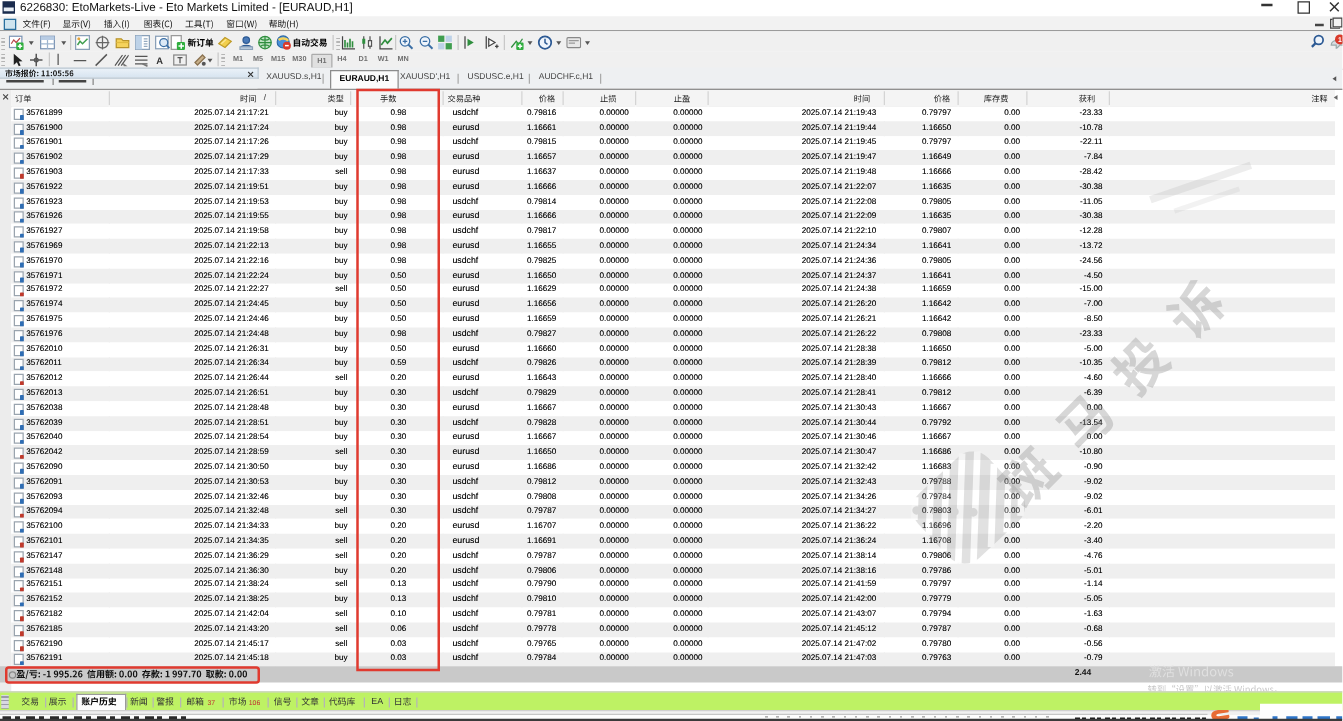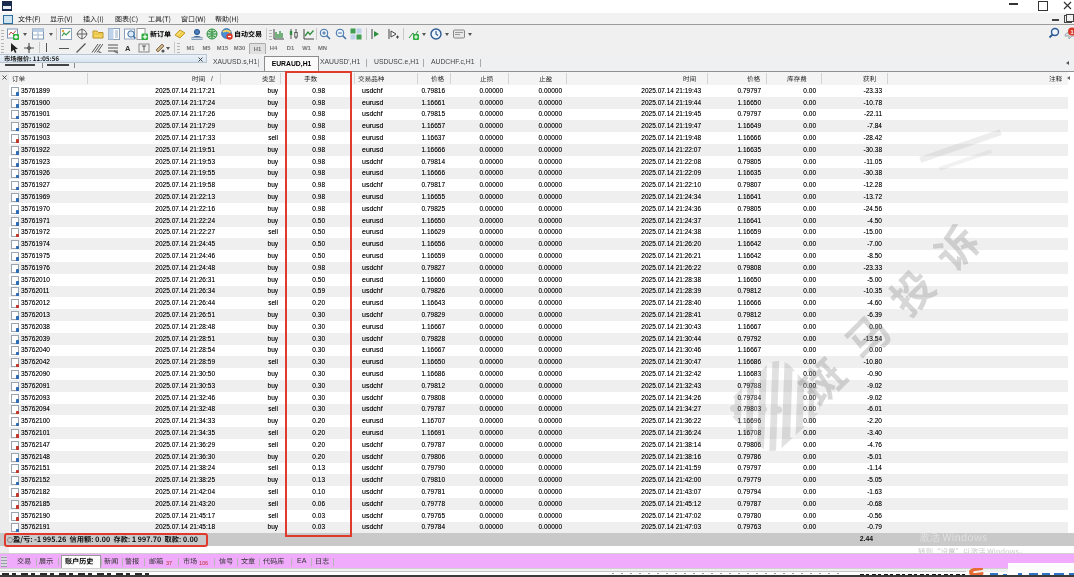--- a/index.html
+++ b/index.html
@@ -56,34 +56,35 @@
 #sumrow .p{position:absolute;left:821px;width:52px;top:2px;font-size:6.8px;font-weight:bold;color:#111;text-align:right;}
 #sumrow .o{position:absolute;left:7px;top:4px;width:4px;height:4px;border:1px solid #8a8a8a;border-radius:50%;}
 
 #redA{position:absolute;left:285px;top:71px;width:63px;height:462px;border:2px solid #e03a2f;}
 #redB{position:absolute;left:4px;top:532.5px;width:200px;height:10.5px;border:2px solid #e03a2f;border-radius:3px;}
 
 #wmtext{position:absolute;left:791px;top:379px;width:260px;height:60px;transform:rotate(-45deg);transform-origin:left top;}
 #wmstreak1{position:absolute;left:918px;top:143px;width:85px;height:6px;background:rgba(165,165,165,0.20);transform:rotate(-19deg);}
 #wmstreak2{position:absolute;left:938px;top:158px;width:55px;height:4px;background:rgba(165,165,165,0.15);transform:rotate(-19deg);}
 
-#btabs{position:absolute;left:0;top:553px;width:1074px;height:15px;background:#f0abfc;border-top:1px solid #cfcfcf;}
+#btabs{position:absolute;left:0;top:553px;width:1074px;height:15px;background:#bef264;border-top:1px solid #cfcfcf;}
 #btabs .bt{position:absolute;top:3.2px;font-size:7.1px;color:#333;white-space:nowrap;}
 #btabs .sep{position:absolute;top:4px;width:1px;height:8px;background:#b5b5b5;}
 #btact{position:absolute;left:61px;top:1px;width:38px;height:14px;background:#fdfdfd;border:1px solid #9a9a9a;border-bottom:none;font-size:6.8px;font-weight:bold;color:#000;text-align:center;line-height:13px;}
 #btabs .n{color:#c03030;font-size:5.5px;}
 #bgrip{position:absolute;left:1px;top:2px;width:6px;height:11px;background:repeating-linear-gradient(0deg,#9a9aa8 0 1px,#d8d8e0 1px 3px);}
 
 #bstrip{position:absolute;left:0;top:568px;width:1074px;height:9px;background:#fdfdfd;overflow:hidden;}
 </style></head>
 <body>
 <div id="title">
  <div id="appico">
       <i></i>
     </div>
+ <div class="txt">6226830: EtoMarkets-Live - Eto Markets Limited - [EURAUD,H1]</div>
  <span class="abs" style="left:1009px;top:3px;width:9px;height:1.5px;background:#333"></span>
  <span class="abs" style="left:1038px;top:1px;width:8px;height:8px;border:1.2px solid #333"></span>
  <svg class="abs" style="left:1063px;top:1px" width="9" height="9">
       <path d="M1 1 L8 8 M8 1 L1 8" stroke="#333" stroke-width="1.2"></path>
     </svg>
 </div>
 <div id="menu">
  <span class="abs" style="left:3px;top:2px;width:8px;height:7px;border:1px solid #2a6f9e;background:#cfe4ef"></span>
 <svg class="abs" style="left:18.0px;top:1.8px;" width="22.6" height="9.8" viewBox="0 0 22.6 9.8">
       <path transform="translate(0,0.56)" d="M3.0 0.4C3.2 0.7 3.4 1.2 3.5 1.5L4.1 1.3C4.0 1.0 3.7 0.6 3.5 0.2ZM0.4 1.5V2.0H1.4C1.9 3.1 2.4 4.0 3.1 4.8C2.4 5.4 1.4 5.9 0.3 6.2C0.4 6.3 0.5 6.6 0.6 6.7C1.8 6.3 2.7 5.8 3.5 5.1C4.3 5.8 5.3 6.4 6.4 6.7C6.5 6.5 6.7 6.3 6.8 6.2C5.6 5.9 4.7 5.4 3.9 4.8C4.6 4.0 5.2 3.1 5.6 2.0H6.7V1.5ZM3.5 4.4C2.9 3.7 2.4 2.9 2.0 2.0H5.0C4.6 3.0 4.1 3.8 3.5 4.4Z M9.2 3.8V4.3H11.2V6.7H11.8V4.3H13.7V3.8H11.8V2.2H13.4V1.7H11.8V0.4H11.2V1.7H10.3C10.4 1.4 10.5 1.1 10.5 0.7L10.0 0.6C9.9 1.5 9.6 2.5 9.2 3.0C9.3 3.1 9.5 3.2 9.6 3.3C9.8 3.0 10.0 2.6 10.1 2.2H11.2V3.8ZM8.9 0.3C8.5 1.4 7.9 2.4 7.2 3.1C7.3 3.2 7.5 3.5 7.5 3.6C7.7 3.4 8.0 3.1 8.2 2.8V6.7H8.7V2.0C8.9 1.5 9.2 1.0 9.4 0.5Z M15.7 7.5 16.1 7.4C15.5 6.4 15.2 5.2 15.2 4.0C15.2 2.8 15.5 1.6 16.1 0.6L15.7 0.4C15.0 1.5 14.6 2.6 14.6 4.0C14.6 5.4 15.0 6.5 15.7 7.5Z M17.1 6.2H17.7V3.9H19.7V3.3H17.7V1.6H20.0V1.0H17.1Z M20.9 7.5C21.6 6.5 22.0 5.4 22.0 4.0C22.0 2.6 21.6 1.5 20.9 0.4L20.5 0.6C21.1 1.6 21.4 2.8 21.4 4.0C21.4 5.2 21.1 6.4 20.5 7.4Z" fill="#1a1a1a"></path>

